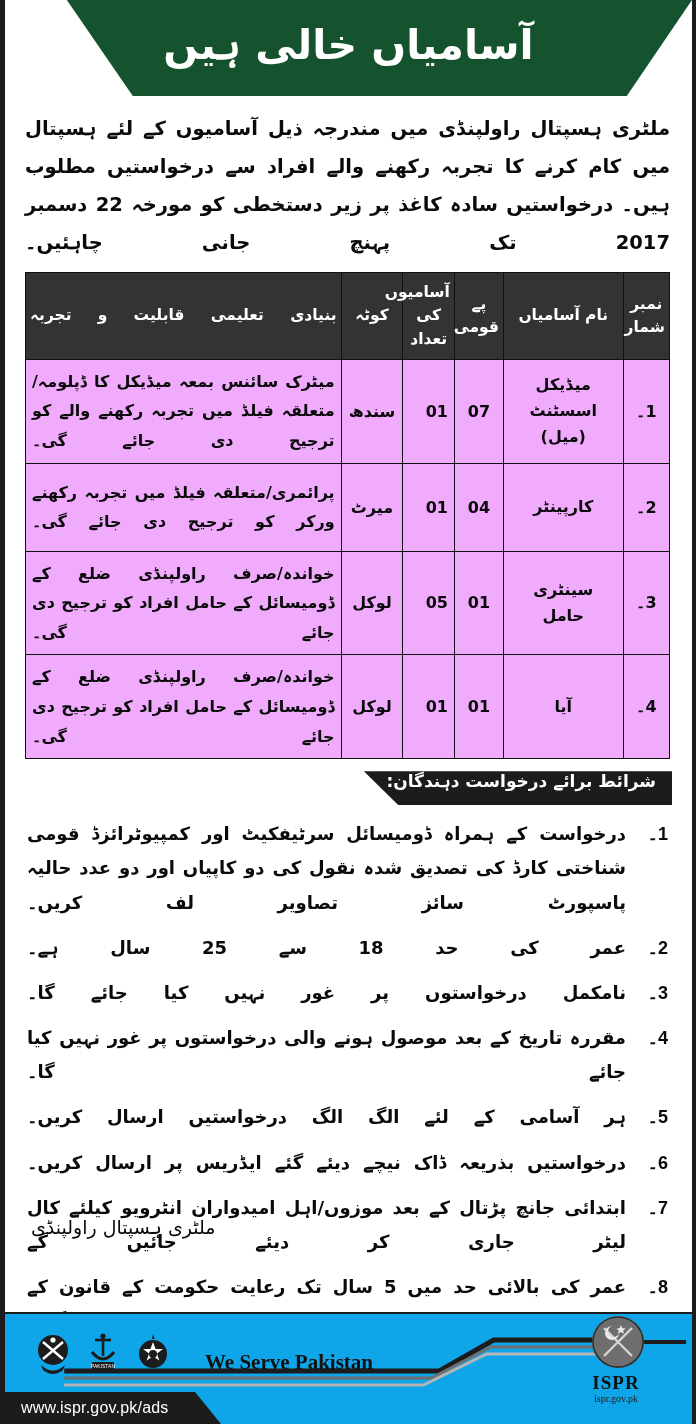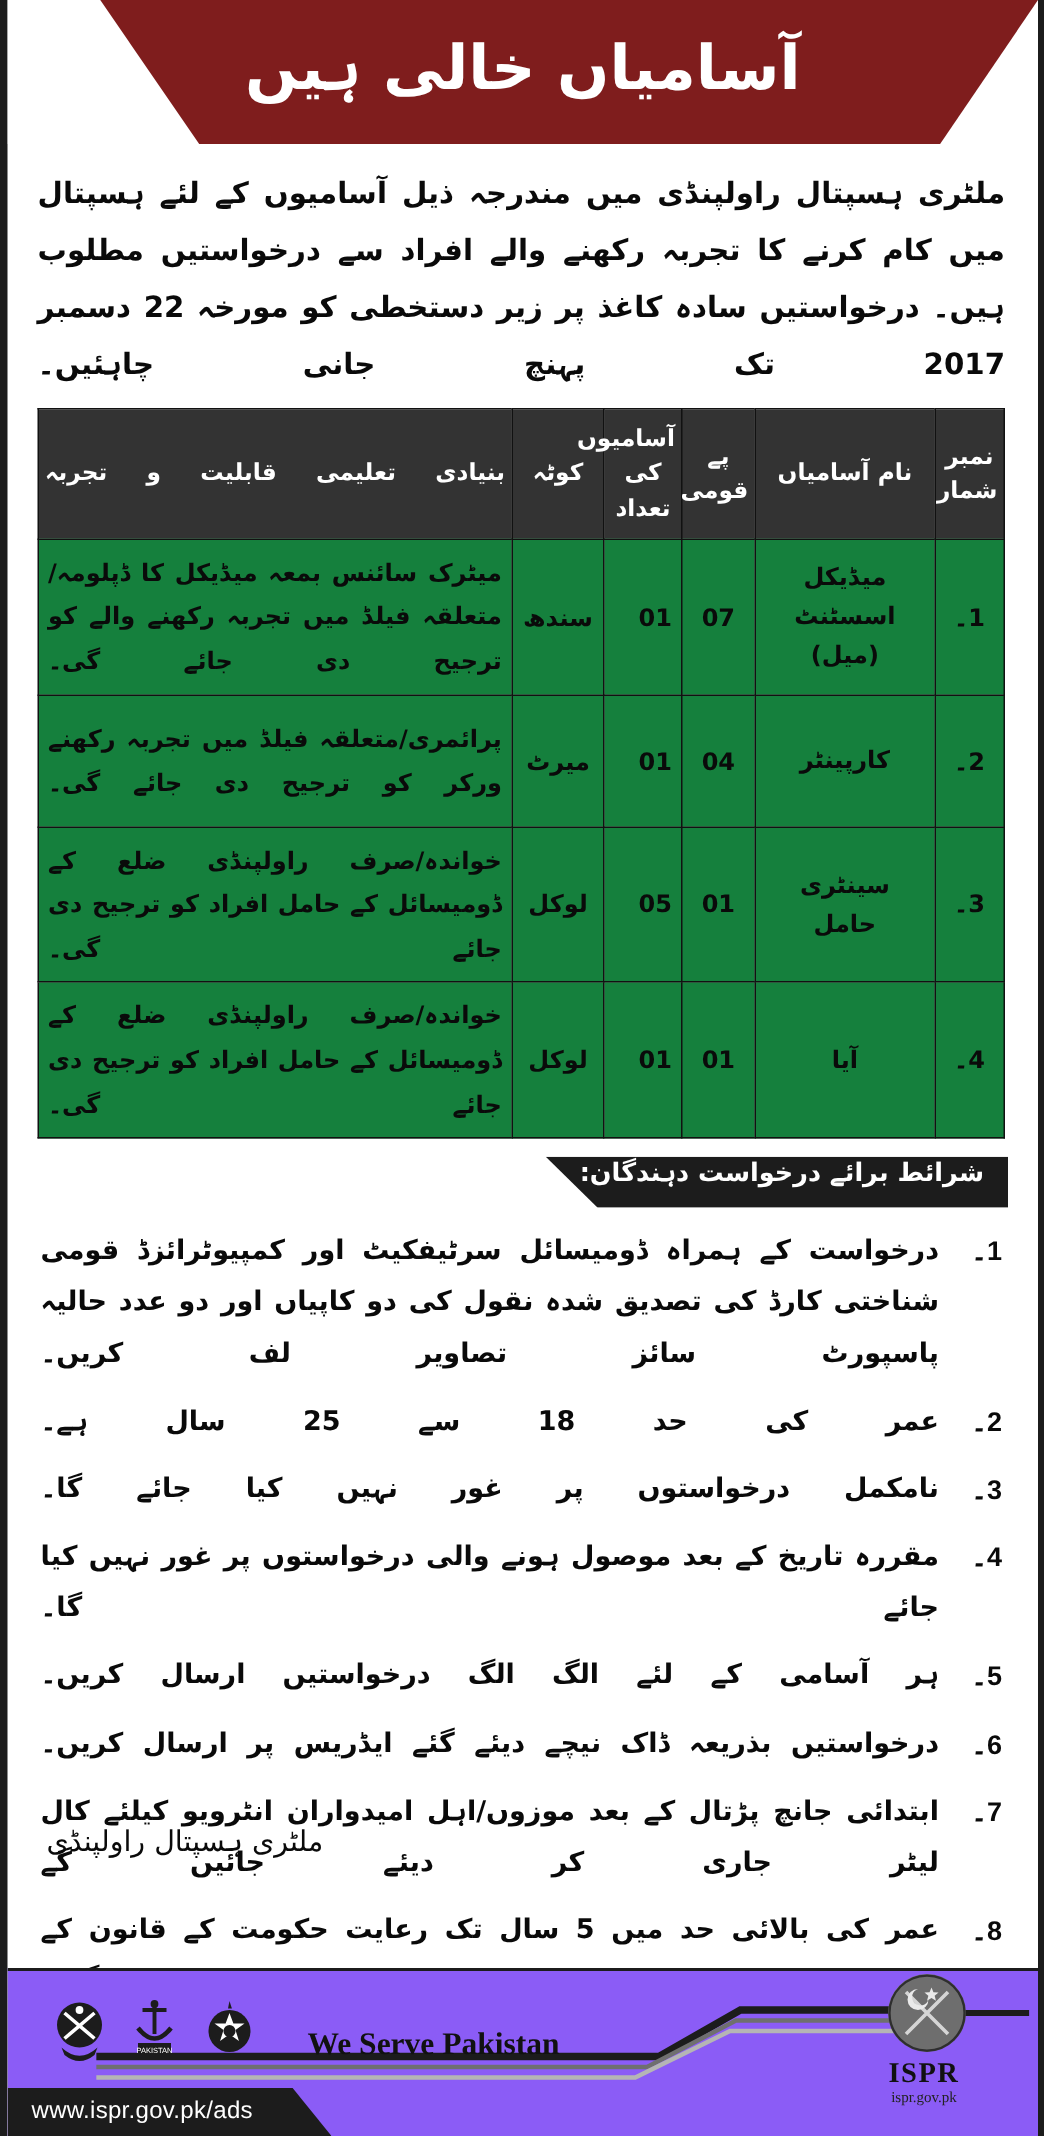--- a/index.html
+++ b/index.html
@@ -20,21 +20,21 @@
   
   .banner-wrap {
     position: relative;
     width: 100%;
     height: 96px;
     background: #ffffff;
   }
   .banner {
     position: absolute;
     top: 0; left: 0; right: 0; height: 96px;
-    background: #7f1d1d;
+    background: #14532d;
     clip-path: polygon(9% 0%, 100% 0%, 90.5% 100%, 18.6% 100%);
     display: flex;
     align-items: center;
     justify-content: center;
   }
   .banner-title {
     color: #ffffff;
     font-size: 41px;
     font-weight: 700;
     letter-spacing: 1px;
@@ -73,21 +73,21 @@
   table.jobs thead th {
     background: #333333;
     color: #ffffff;
     font-size: 15.5px;
     font-weight: 600;
     line-height: 1.5;
     padding: 8px 4px;
     height: 76px;
   }
   table.jobs tbody td {
-    background: #15803d;
+    background: #f0abfc;
     color: #0a0a0a;
     font-size: 16px;
     padding: 7px 6px;
     height: 88px;
     font-weight: 600;
   }
   .c-sr    { width: 7.2%;  text-align: center; }
   .c-name  { width: 18.6%; text-align: center; line-height: 1.65; }
   .c-scale { width: 7.6%;  text-align: center; }
   .c-count { width: 8.0%;  }
@@ -173,21 +173,21 @@
     color: #0a0a0a;
     margin-top: 4px;
     font-family: "DejaVu Sans", "Liberation Sans", sans-serif;
   }
 
   
   .footer {
     position: absolute;
     left: 0; right: 0; bottom: 0;
     height: 112px;
-    background: #8b5cf6;
+    background: #0ea5e9;
     border-top: 2px solid #1c1c1c;
   }
   .footer-inner { position: relative; width: 100%; height: 100%; }
 
   .crests {
     position: absolute;
     left: 28px; top: 18px;
     display: flex;
     gap: 10px;
     align-items: center;

